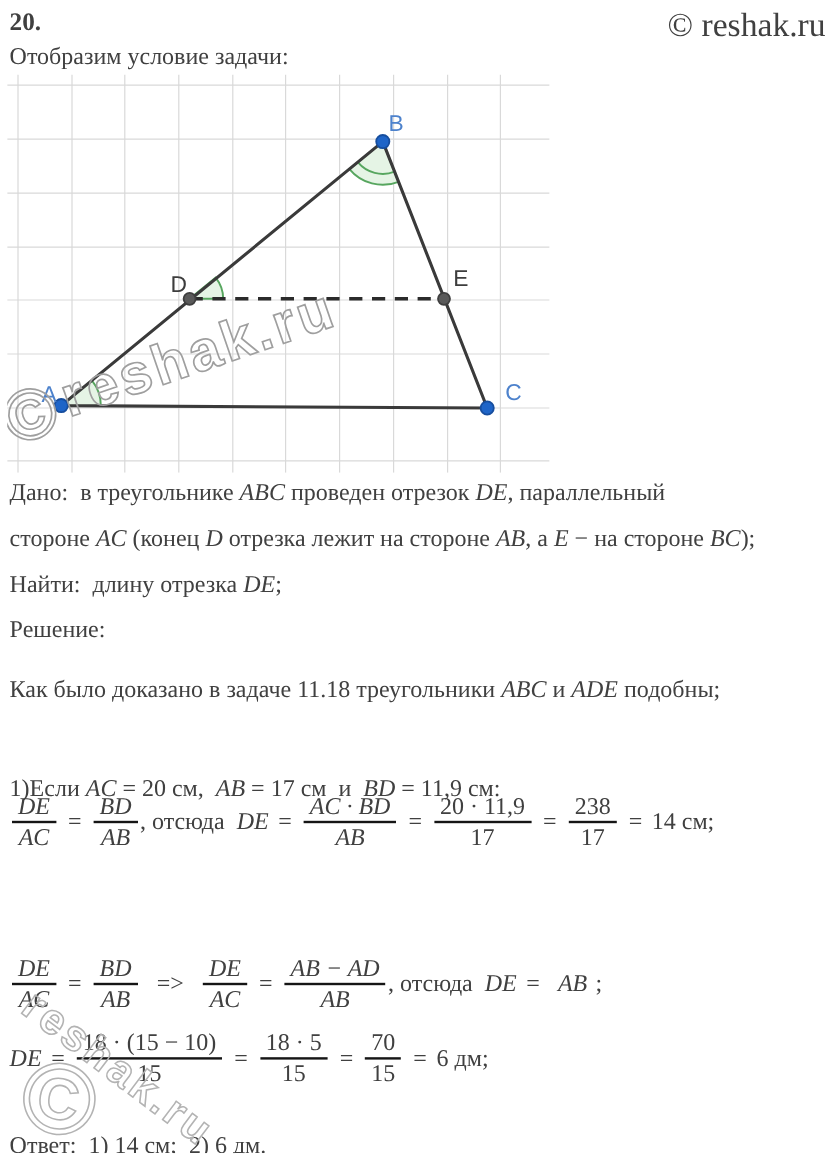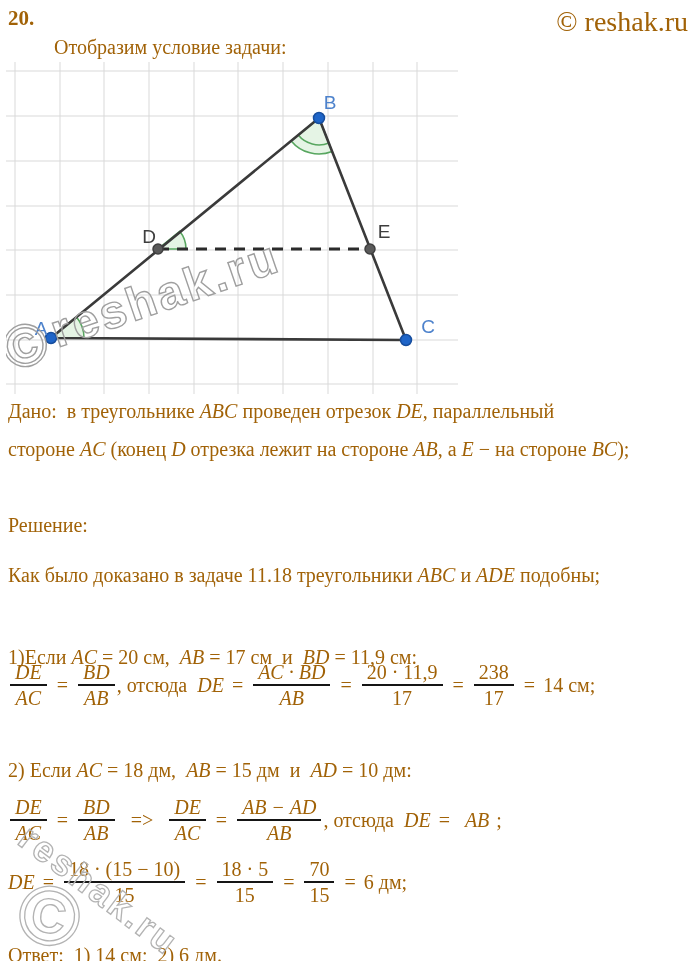--- a/index.html
+++ b/index.html
@@ -1,17 +1,17 @@
 <!DOCTYPE html>
 <html><head>
 <meta charset="utf-8">
 <style>
   html,body{margin:0;padding:0;background:#ffffff;}
   .page{position:relative;width:694px;height:961px;background:#fff;overflow:hidden;
-        font-family:"Liberation Serif",serif;color:#a16207;}
+        font-family:"Liberation Serif",serif;color:#404040;}
   .topbar{position:absolute;top:6px;left:8px;right:6px;display:flex;justify-content:space-between;}
   .num{font-weight:bold;font-size:21px;}
   .brand{font-size:28px;}
   .intro{position:absolute;top:36px;left:8px;font-size:21px;}
   .diagram{position:absolute;left:6px;top:62px;}
   .grid{stroke:#d9d9d9;stroke-width:1;fill:none;}
   .side{stroke:#3a3a3a;stroke-width:2.6;fill:none;stroke-linejoin:round;}
   .dash{stroke:#2b2b2b;stroke-width:3;stroke-dasharray:11 8;}
   .arc{fill:#e2f3e2;fill-opacity:.9;stroke:#57a65f;stroke-width:1.6;}
   .arc2{fill:none;stroke:#57a65f;stroke-width:1.6;}
@@ -35,21 +35,21 @@
 </head>
 <body>
 
 <div class="page">
 
   <div class="topbar">
     <span class="num">20.</span>
     <span class="brand">© reshak.ru</span>
   </div>
 
-  <div class="intro line" style="position:absolute;margin-left:46px;">Отобразим условие задачи:</div>
+  <div class="intro line" style="position:absolute;">Отобразим условие задачи:</div>
 
   <svg class="diagram" width="452" height="332" viewBox="0 0 452 332">
     <path class="grid" d="M9 0V332M54 0V332M98 0V332M143 0V332M188 0V332M232 0V332M277 0V332M322 0V332M367 0V332M411 0V332M0 9H452M0 54H452M0 99H452M0 144H452M0 188H452M0 233H452M0 278H452M0 322H452"></path>
     <path class="arc" d="M45 276 L78 276.2 A33 33 0 0 0 70.5 255 Z"></path>
     <path class="arc" d="M152 187 L180 187 A28 28 0 0 0 173.7 169.3 Z"></path>
     <path class="arc" d="M313 56 L326.1 89.5 A36 36 0 0 1 285.2 78.9 Z"></path>
     <path class="arc2" d="M322.9 81.1 A27 27 0 0 1 292.2 73.1"></path>
     <path class="side" d="M45 276 L313 56 L400 278 Z"></path>
     <line class="dash" x1="152" y1="187" x2="364" y2="187"></line>
     <circle class="dotB" cx="45" cy="276" r="5.5"></circle>
@@ -65,20 +65,21 @@
     <g class="wm" transform="rotate(-19 10 300)">
       <text x="2" y="308" font-size="60">©</text>
       <text x="54" y="300" font-size="47" letter-spacing="3">reshak.ru</text>
     </g>
   </svg>
 
   <div class="content">
 
     <div class="line" style="top:400px"><span>Дано:  в треугольнике </span><span class="mv">ABC</span><span> проведен отрезок </span><span class="mv">DE</span><span>, параллельный</span></div>
     <div class="line" style="top:438px"><span>стороне </span><span class="mv">AC</span><span> (конец </span><span class="mv">D</span><span> отрезка лежит на стороне </span><span class="mv">AB</span><span>, а </span><span class="mv">E</span><span> − на стороне </span><span class="mv">BC</span><span>);</span></div>
+    <div class="line" style="top:476px"><span>Найти:  длину отрезка </span><span class="mv">DE</span><span>;</span></div>
     <div class="line" style="top:514px">Решение:</div>
     <div class="line" style="top:564px"><span>Как было доказано в задаче 11.18 треугольники </span><span class="mv">ABC</span><span> и </span><span class="mv">ADE</span><span> подобны;</span></div>
 
     <div class="line" style="top:646px"><span>1)Если </span><span class="mv">AC</span><span> = 20 см,  </span><span class="mv">AB</span><span> = 17 см  и  </span><span class="mv">BD</span><span> = 11,9 см:</span></div>
 
     <div class="formula" style="top:660px">
       <span class="frac">
         <span class="fnum mv">DE</span>
         <span class="fden mv">AC</span>
       </span>
@@ -101,21 +102,20 @@
       </span>
       <span class="op">=</span>
       <span class="frac">
         <span class="fnum">238</span>
         <span class="fden">17</span>
       </span>
       <span class="op">=</span>
       <span>14 см;</span>
     </div>
 
-    <div class="line" style="top:759px"><span>2) Если </span><span class="mv">AC</span><span> = 18 дм,  </span><span class="mv">AB</span><span> = 15 дм  и  </span><span class="mv">AD</span><span> = 10 дм:</span></div>
 
     <div class="formula" style="top:795px">
       <span class="frac">
         <span class="fnum mv">DE</span>
         <span class="fden mv">AC</span>
       </span>
       <span class="op">=</span>
       <span class="frac">
         <span class="fnum mv">BD</span>
         <span class="fden mv">AB</span>

